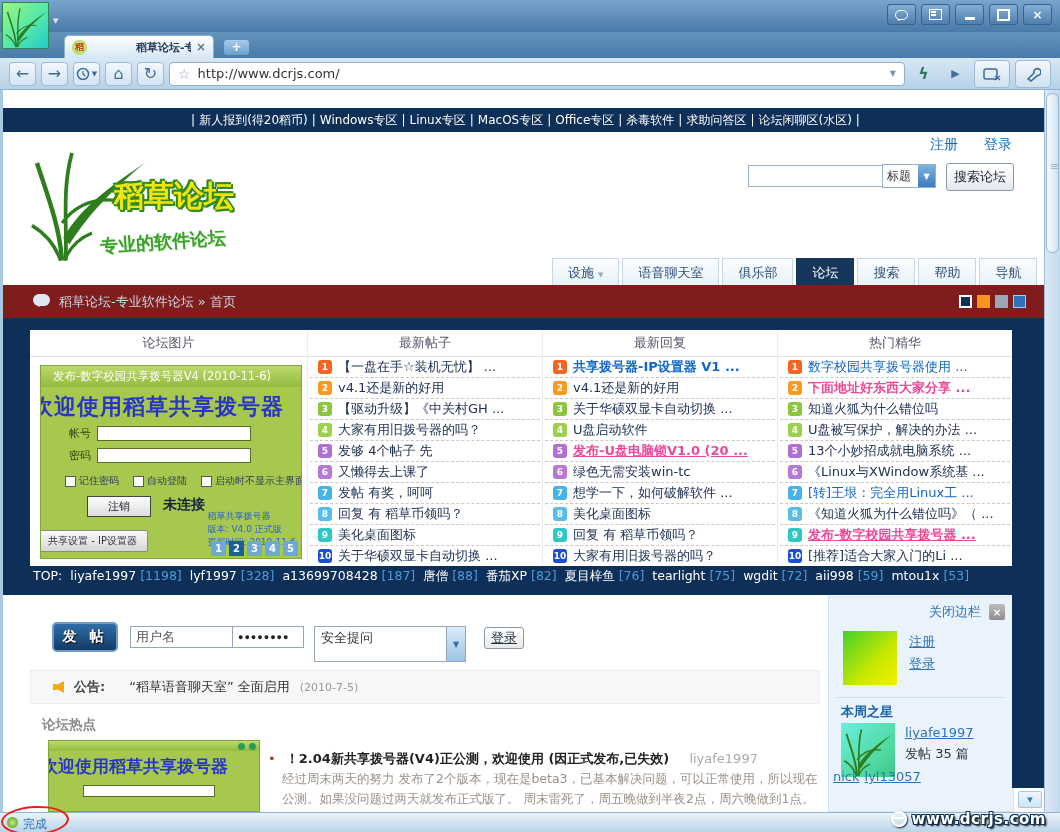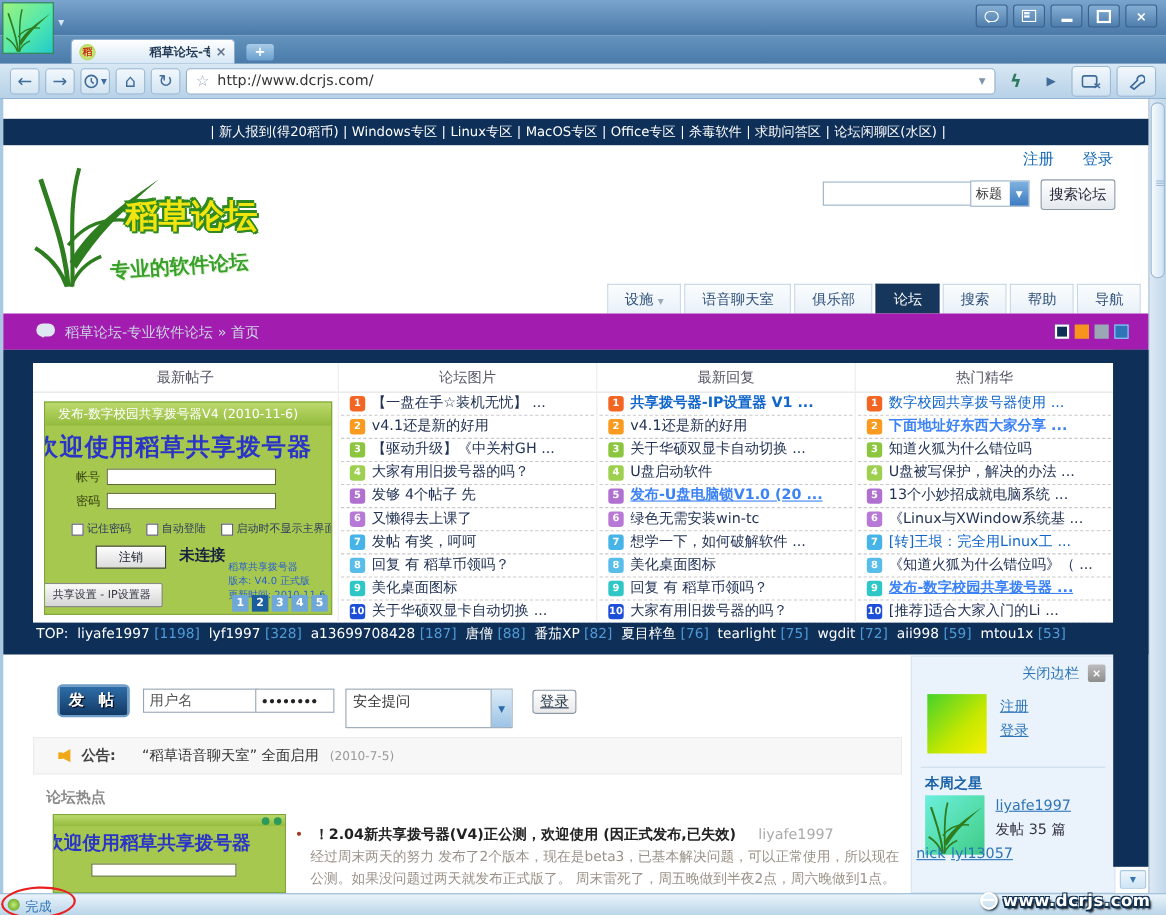--- a/index.html
+++ b/index.html
@@ -84,21 +84,21 @@
     display:flex;align-items:center;justify-content:center;}
   .search-btn{position:absolute;left:946px;top:163px;width:66px;height:26px;border:1px solid #8c9aa8;border-radius:3px;
     background:linear-gradient(#ffffff,#e4e9ee);font-size:13px;color:#223;display:flex;align-items:center;justify-content:center;}
 
   .htabs{position:absolute;left:552px;top:258px;height:27px;display:flex;gap:3px;}
   .htab{height:27px;line-height:27px;padding:0 15px;font-size:13px;color:#30507a;
     background:linear-gradient(#fbfdfe,#e8f1f8);border:1px solid #c6d6e6;border-bottom:none;box-sizing:border-box;}
   .htab .caret{font-size:7px;color:#9ab;margin-left:4px;}
   .htab.active{background:#16365c;border-color:#16365c;color:#fff;}
 
-  .crumbband{position:absolute;left:3px;top:285px;width:1041px;height:33px;background:#a21caf;}
+  .crumbband{position:absolute;left:3px;top:285px;width:1041px;height:33px;background:#7f1d1d;}
   .bubble{position:absolute;left:30px;top:9px;width:17px;height:12px;background:#dfe8f2;border-radius:7px;}
   .bubble::after{content:"";position:absolute;left:3px;bottom:-4px;border:3px solid transparent;border-top-color:#dfe8f2;}
   .crumbtxt{position:absolute;left:56px;top:8px;font-size:13px;color:#ccd6e4;}
   .crumbsquares{position:absolute;left:956px;top:10px;display:flex;gap:5px;}
   .csq{width:13px;height:13px;box-sizing:border-box;}
 
   .boardband{position:absolute;left:3px;top:318px;width:1041px;height:277px;background:#0e2f57;}
   .boardbox{position:absolute;left:27px;top:12px;width:982px;height:236px;background:#fff;}
   .bhead{display:grid;grid-template-columns:278px 235px 235px 234px;height:26px;border-bottom:1px solid #e2e2e2;}
   .bhead div{display:flex;align-items:center;justify-content:center;font-size:13px;color:#556;border-right:1px solid #ececec;}
@@ -117,21 +117,21 @@
   .blist li:nth-child(4) .badge{background:#9ed04f;}
   .blist li:nth-child(5) .badge{background:#b070d0;}
   .blist li:nth-child(6) .badge{background:#b879d6;}
   .blist li:nth-child(7) .badge{background:#46b4e8;}
   .blist li:nth-child(8) .badge{background:#58bdea;}
   .blist li:nth-child(9) .badge{background:#2fc6c6;}
   .blist li:nth-child(10) .badge{background:#1d4ed8;}
   .txt{overflow:hidden;text-overflow:clip;}
   .lnk{color:#1166cc;font-weight:bold;}
   .lnk2{color:#1166cc;}
-  .hotl{color:#3b82f6;font-weight:bold;}
+  .hotl{color:#ec4899;font-weight:bold;}
   .u{text-decoration:underline;}
 
   
   .dialer{position:absolute;left:10px;top:8px;width:262px;height:194px;background:#a6c84f;
     border:1px solid #7fa63a;overflow:hidden;box-sizing:border-box;}
   .d-title{height:21px;background:linear-gradient(#bcd96c,#93bb3d);color:#fff;font-size:11.5px;
     line-height:21px;padding-left:12px;white-space:nowrap;position:relative;}
   .d-welcome{position:absolute;left:-10px;top:26px;font-size:22px;font-weight:bold;color:#2a35c8;white-space:nowrap;letter-spacing:1px;}
   .d-row{position:absolute;left:28px;display:flex;align-items:center;gap:6px;font-size:11px;color:#35420f;}
   .d-input{width:152px;height:13px;background:#fff;border:1px solid #5a6b2a;}
@@ -363,22 +363,22 @@
       <span class="csq" style="background:#0e2f57;border:2px solid #fff;"></span>
       <span class="csq" style="background:#f7941d;"></span>
       <span class="csq" style="background:#9aa7b4;"></span>
       <span class="csq" style="background:#2f73b8;border:1px solid #9cf;"></span>
     </span>
   </div>
 
   <div class="boardband">
     <div class="boardbox">
       <div class="bhead">
+        <div>论坛图片</div>
         <div>最新帖子</div>
-        <div>论坛图片</div>
         <div>最新回复</div>
         <div>热门精华</div>
       </div>
       <div class="bbody">
         <div class="bcol" style="position:relative;">
           <div class="dialer">
             <div class="d-title">发布-数字校园共享拨号器V4 (2010-11-6)</div>
             <div class="d-welcome">欢迎使用稻草共享拨号器</div>
             <div class="d-row" style="top:60px;">
                 <span>帐号</span>

